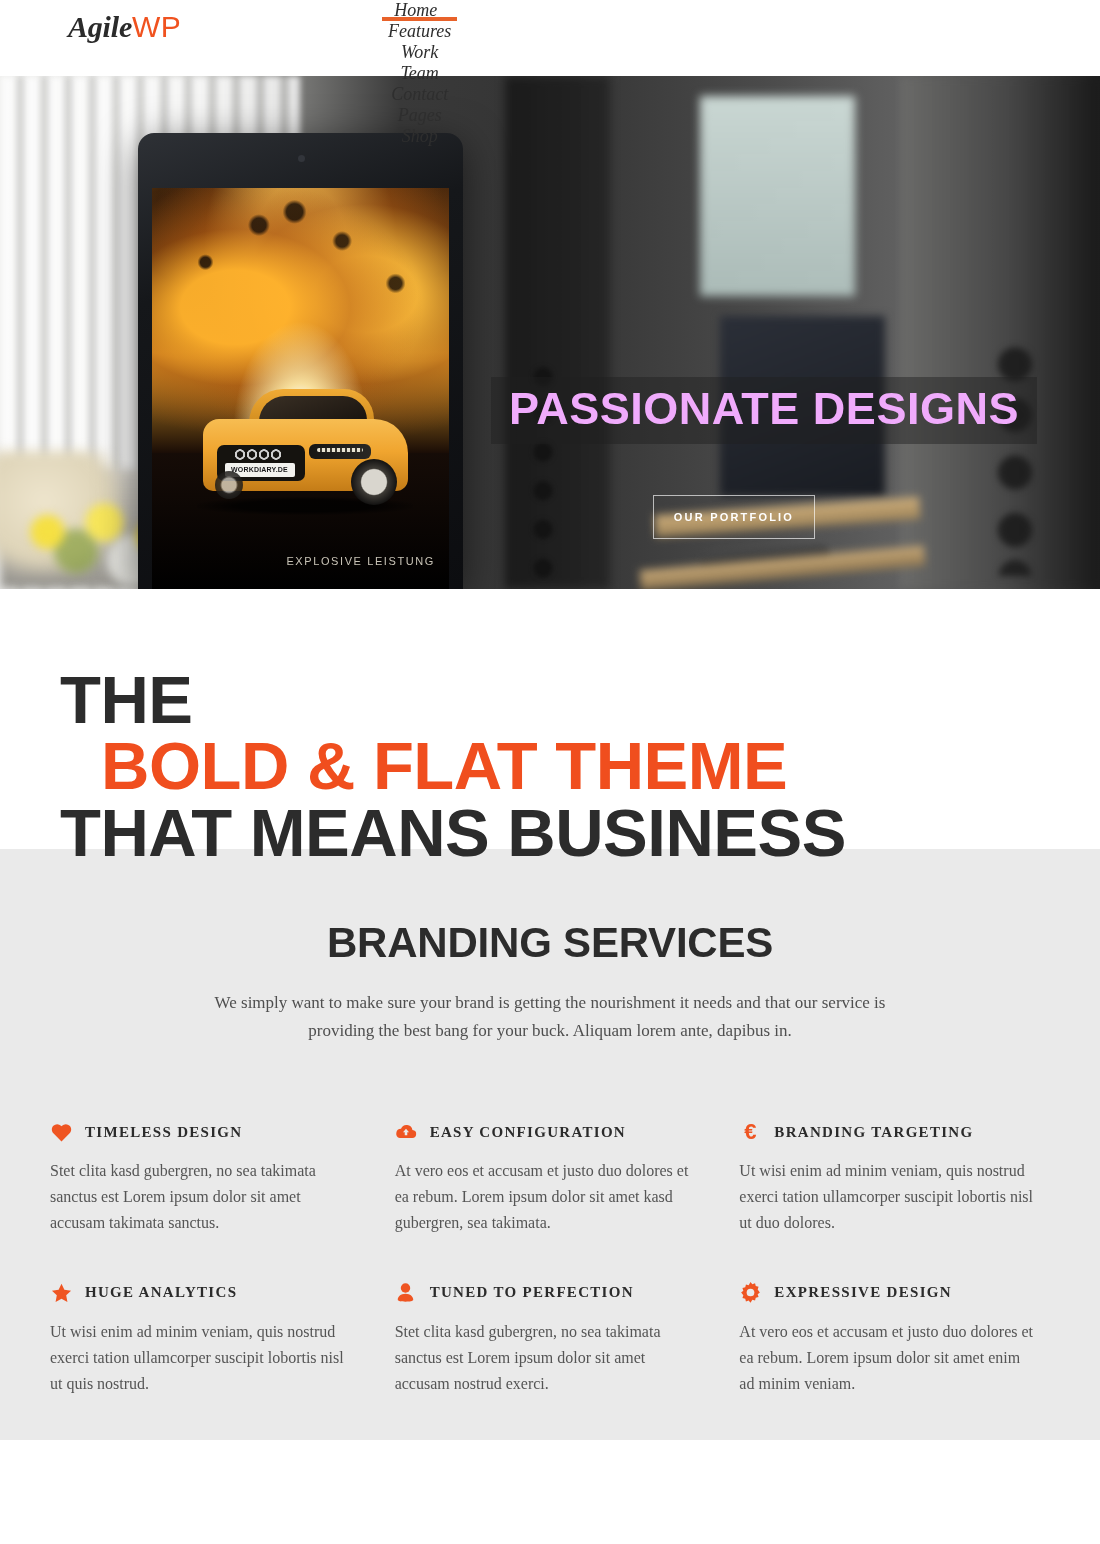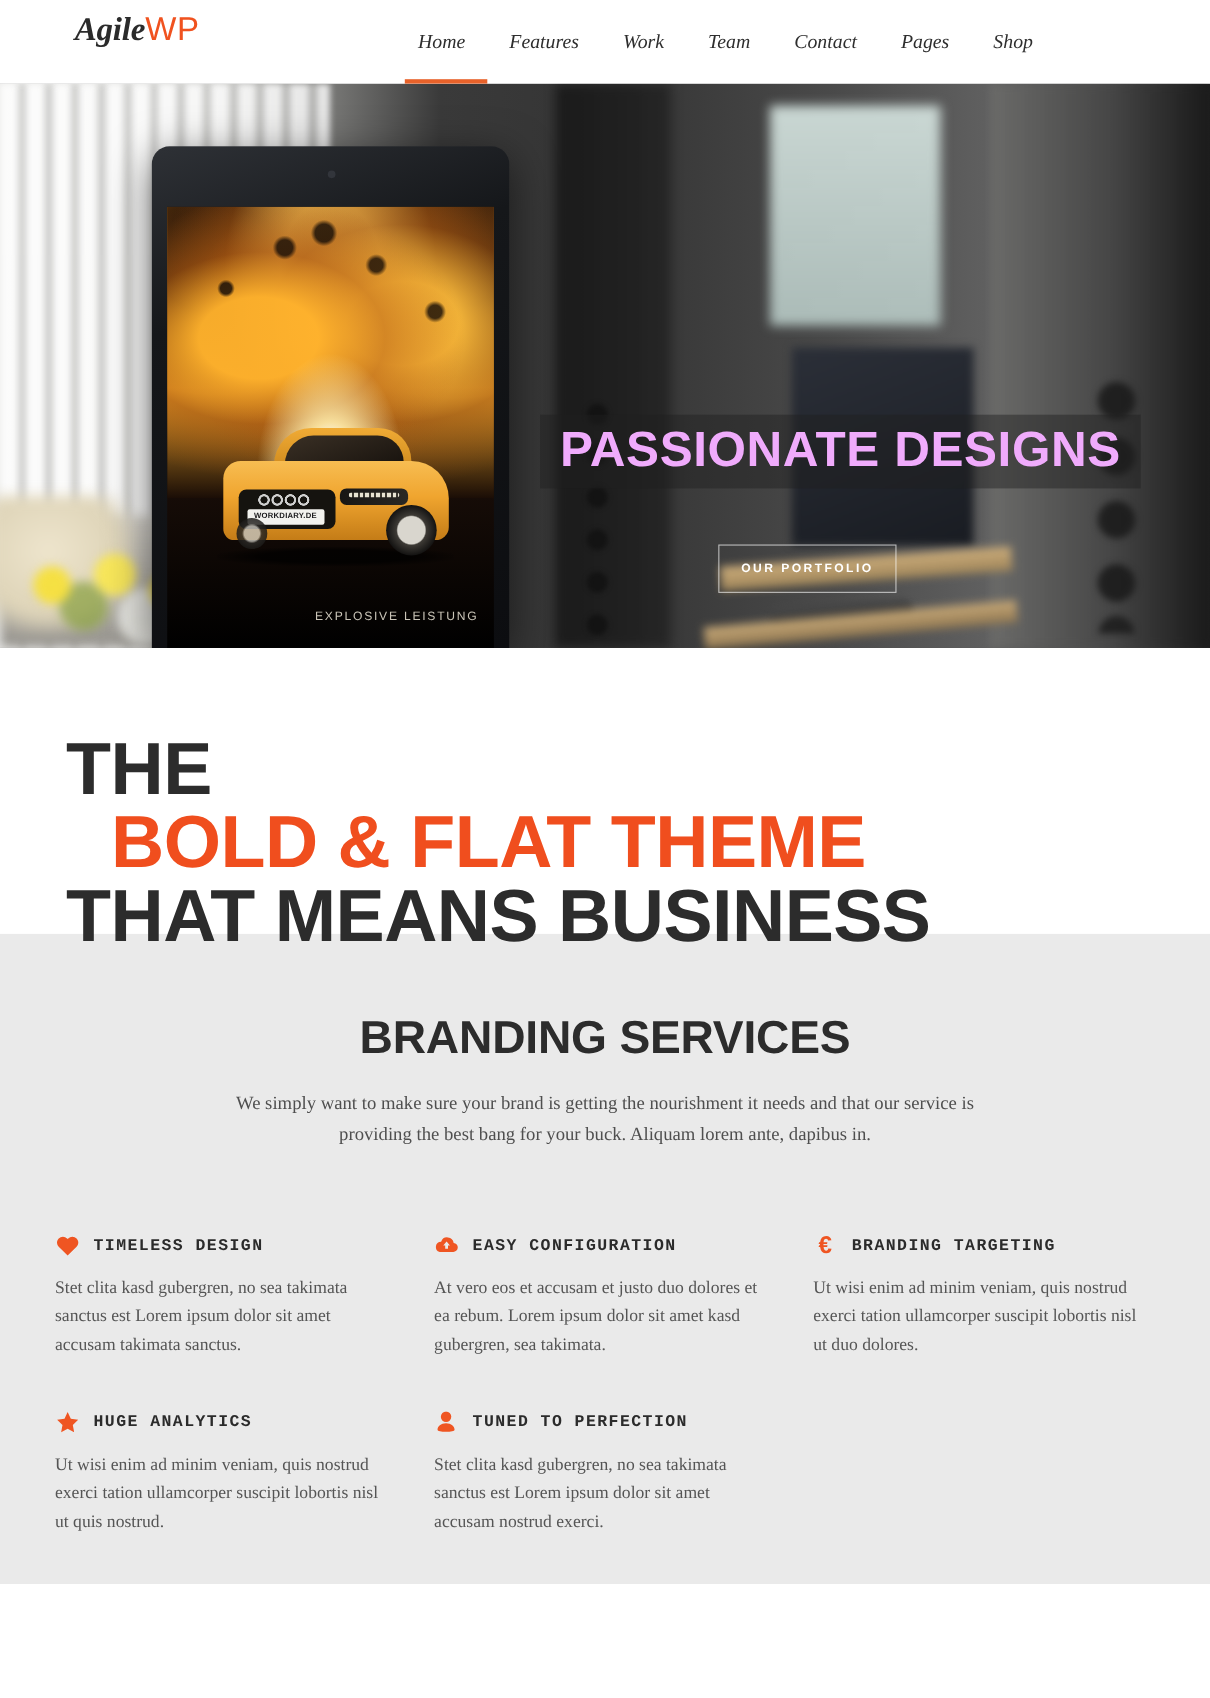--- a/index.html
+++ b/index.html
@@ -40,20 +40,21 @@
     color:#f0521f;
     letter-spacing:0.5px;
   }
   .main-nav{
     position:absolute;
     left:368px;
     top:0;
     height:76px;
     display:flex;
     align-items:center;
+    flex-direction:column;
   }
   .nav-item{
     position:relative;
     height:76px;
     display:flex;
     align-items:center;
     padding:0 20px;
     font-family:"Liberation Serif", serif;
     font-style:italic;
     font-size:18px;
@@ -434,21 +435,21 @@
     margin-bottom:15px;
   }
   .ficon{
     width:22px; height:22px;
     flex:0 0 22px;
     display:flex; align-items:center; justify-content:center;
     color:#ef5522;
   }
   .ficon svg{ display:block; }
   .ftitle{
-    font-family:Liberation Mono, monospace;
+    font-family:Liberation Serif, serif;
     font-weight:700;
     font-size:15px;
     letter-spacing:1.3px;
     color:#2b2b2b;
     white-space:nowrap;
   }
   .fbody{
     font-family:"Liberation Serif", serif;
     font-size:16px;
     line-height:1.62;
@@ -581,15 +582,27 @@
           <svg width="17" height="19" viewBox="0 0 18 20">
               <circle fill="currentColor" cx="9" cy="5.2" r="5"></circle>
               <path fill="currentColor" d="M9 11.4c-5 0-8.2 3.1-8.2 6.3 0 1.4 3.7 2 8.2 2s8.2-.6 8.2-2c0-3.2-3.2-6.3-8.2-6.3z"></path>
             </svg>
         </span>
         <span class="ftitle">TUNED TO PERFECTION</span>
       </div>
       <div class="fbody">Stet clita kasd gubergren, no sea takimata sanctus est Lorem ipsum dolor sit amet accusam nostrud exerci.</div>
     </div>
 
+    <div class="feature">
+      <div class="feature-head">
+        <span class="ficon">
+          <svg width="21" height="21" viewBox="0 0 24 24">
+              <path fill="currentColor" d="M12 0l2.1 2.5 3.1-1 .8 3.2 3.2.8-1 3.1L22.7 12l-2.5 2.1 1 3.1-3.2.8-.8 3.2-3.1-1L12 23.7l-2.1-2.5-3.1 1-.8-3.2-3.2-.8 1-3.1L1.3 12l2.5-2.1-1-3.1 3.2-.8.8-3.2 3.1 1z"></path>
+              <circle fill="#eaeaea" cx="12" cy="12" r="4.4"></circle>
+            </svg>
+        </span>
+        <span class="ftitle">EXPRESSIVE DESIGN</span>
+      </div>
+      <div class="fbody">At vero eos et accusam et justo duo dolores et ea rebum. Lorem ipsum dolor sit amet enim ad minim veniam.</div>
+    </div>
 
   </div>
 </div>
 
 </body></html>

